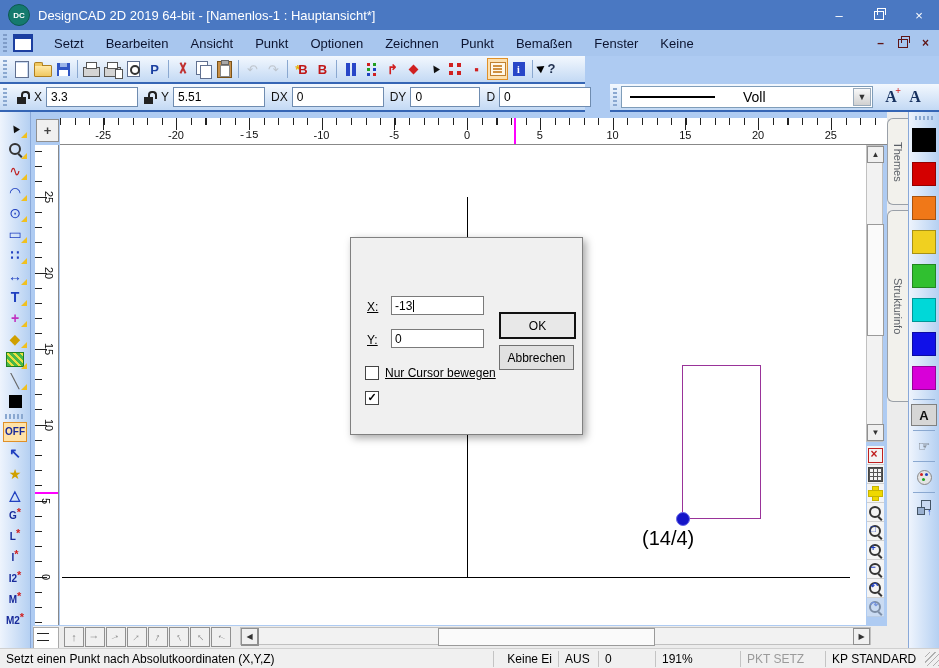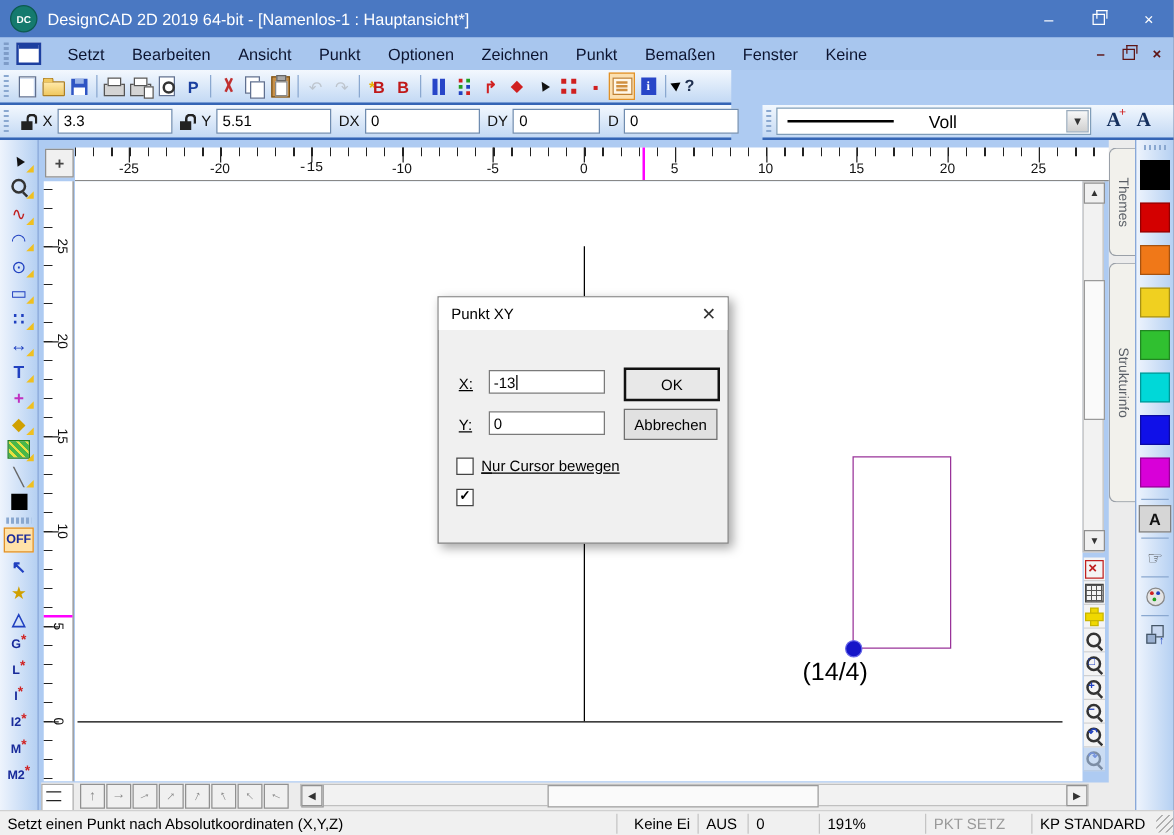--- a/index.html
+++ b/index.html
@@ -148,21 +148,21 @@
   #dialog-titlebar{height:26px;background:#fff;display:flex;align-items:center;}
   #dialog-title{margin-left:10px;font-size:12px;color:#000;}
   #dialog-close{margin-left:auto;width:30px;height:26px;display:flex;align-items:center;
                 justify-content:center;font-size:14px;color:#333;}
   .dlg-label{position:absolute;font-size:12px;color:#000;}
   .u-first::first-letter{text-decoration:underline;}
   .dlg-input{position:absolute;width:88px;height:17px;background:#fff;border:1px solid #7a7a7a;
              font-size:12px;display:flex;align-items:center;padding-left:3px;}
   .caret{display:inline-block;width:1px;height:12px;background:#000;margin-left:1px;}
   .dlg-btn{position:absolute;width:73px;height:23px;background:#e1e1e1;border:1px solid #707070;
-           font-size:12px;display:flex;align-items:center;justify-content:center;}
+           font-size:12px;display:flex;align-items:center;justify-content:center;margin-top:18px;}
   .dlg-btn.default{border:2px solid #111;background:#e8e8e8;}
   .cb-box{position:absolute;width:12px;height:12px;background:#fff;border:1px solid #444;
           font-size:11px;font-weight:bold;line-height:11px;text-align:center;color:#000;}
   
   .ic{position:relative;display:inline-block;}
   .ic-lock{width:11px;height:13px;margin:0 0 0 6px;}
   .ic-lock::before{content:"";position:absolute;left:4px;top:0;width:5px;height:6px;
       border:2px solid #222;border-bottom:none;border-radius:4px 4px 0 0;}
   .ic-lock::after{content:"";position:absolute;left:0;bottom:0;width:9px;height:7px;background:#222;}
   .ic-doc{width:12px;height:15px;background:#fff;border:1px solid #607090;
@@ -648,24 +648,20 @@
       </div>
     <div id="h-scroll">
       <div class="scr-btn" style="left:13px;top:0;width:16px;height:16px;position:absolute;left:auto;" hidden=""></div>
       <div class="scr-btn" style="top:0;left:0;">◀</div>
       <div id="h-thumb"></div>
       <div class="scr-btn" style="top:0;left:612px;">▶</div>
     </div>
   </div>
 
   <div id="dialog">
-    <div id="dialog-titlebar">
-      <div id="dialog-title">Punkt XY</div>
-      <div id="dialog-close">✕</div>
-    </div>
     <div class="dlg-label u-first" style="left:16px;top:62px;">X:</div>
     <div class="dlg-input" style="left:40px;top:58px;">
       <span>-13</span>
         <span class="caret"></span>
     </div>
     <div class="dlg-btn default" style="left:148px;top:56px;">OK</div>
     <div class="dlg-label u-first" style="left:16px;top:95px;">Y:</div>
     <div class="dlg-input" style="left:40px;top:91px;">
       <span>0</span>
     </div>

